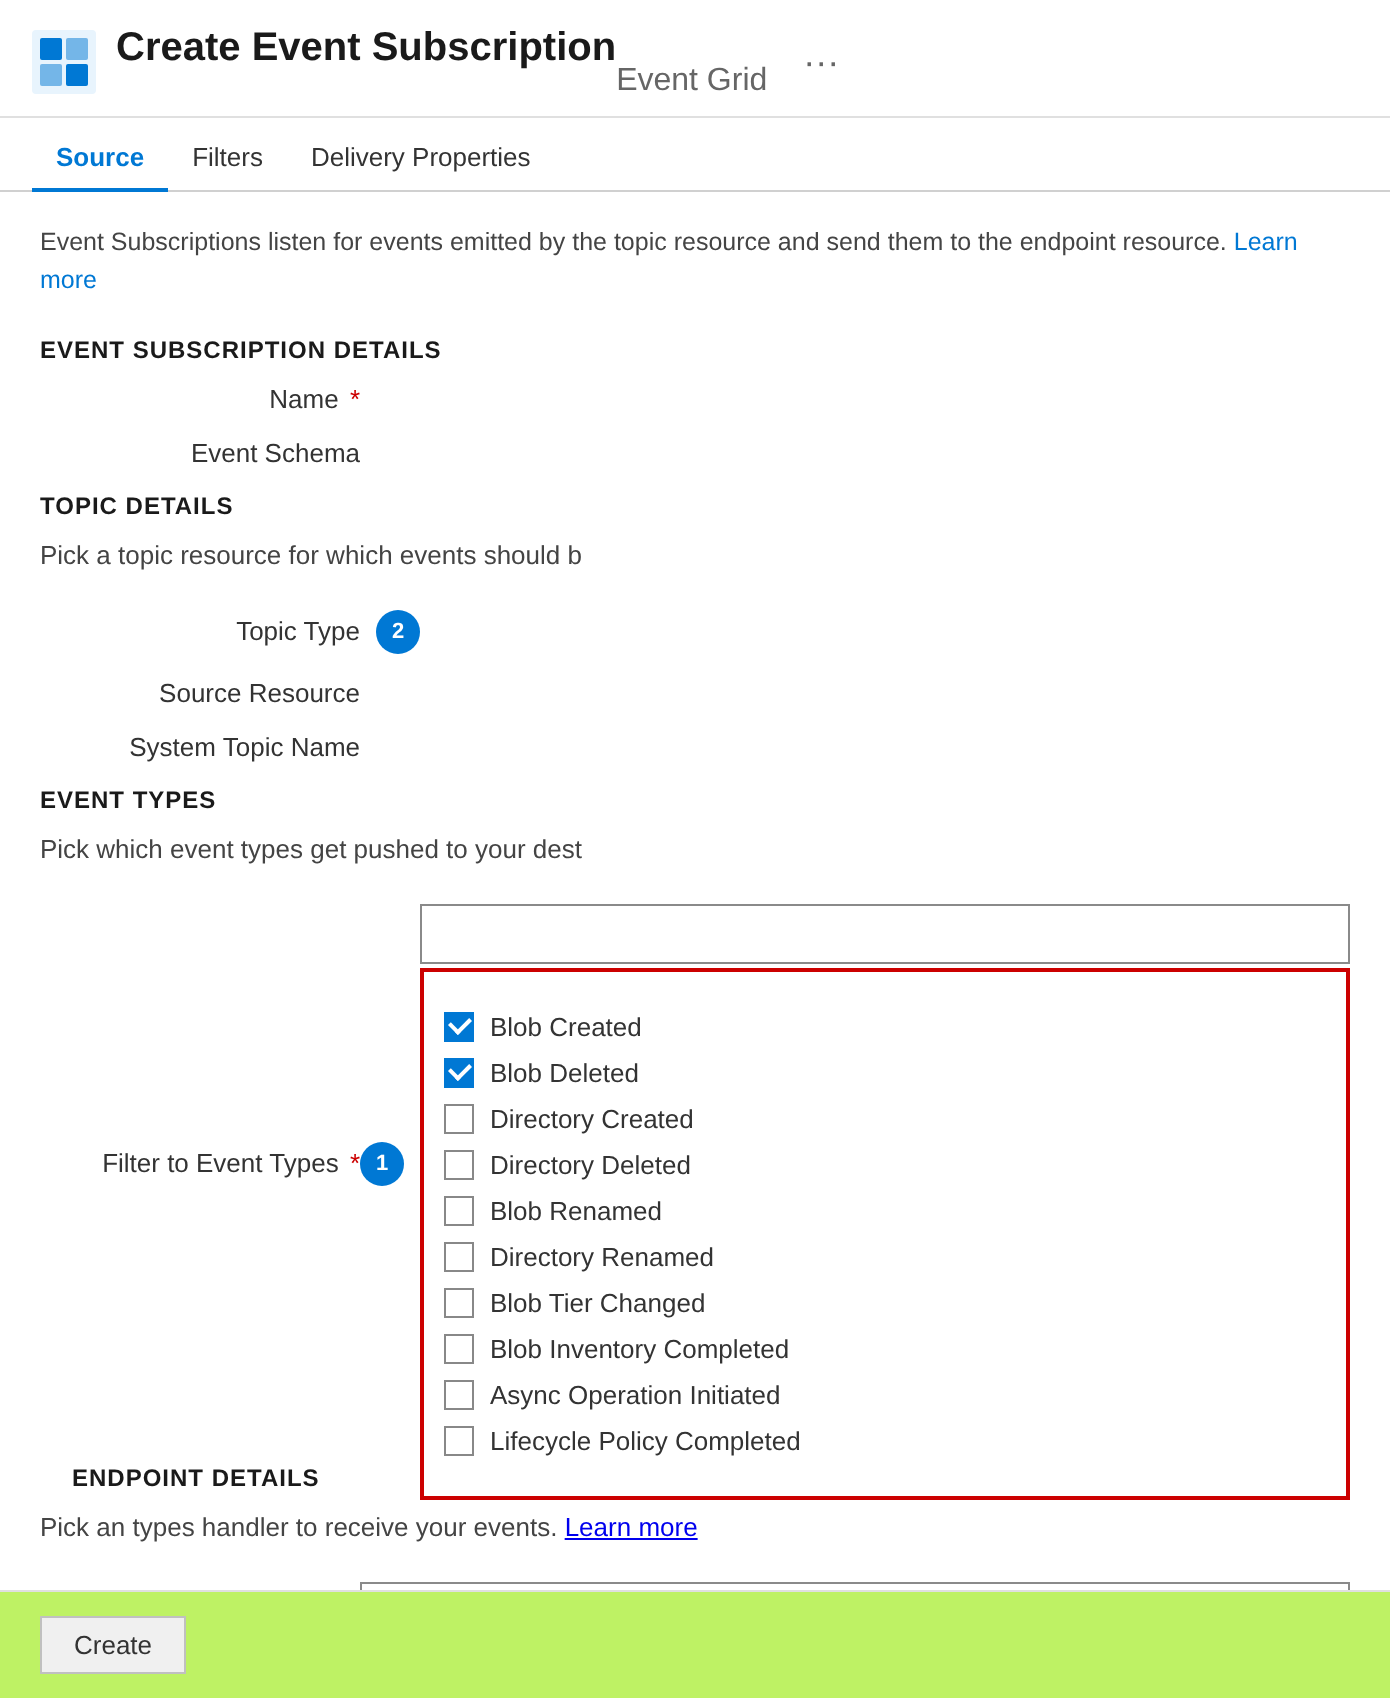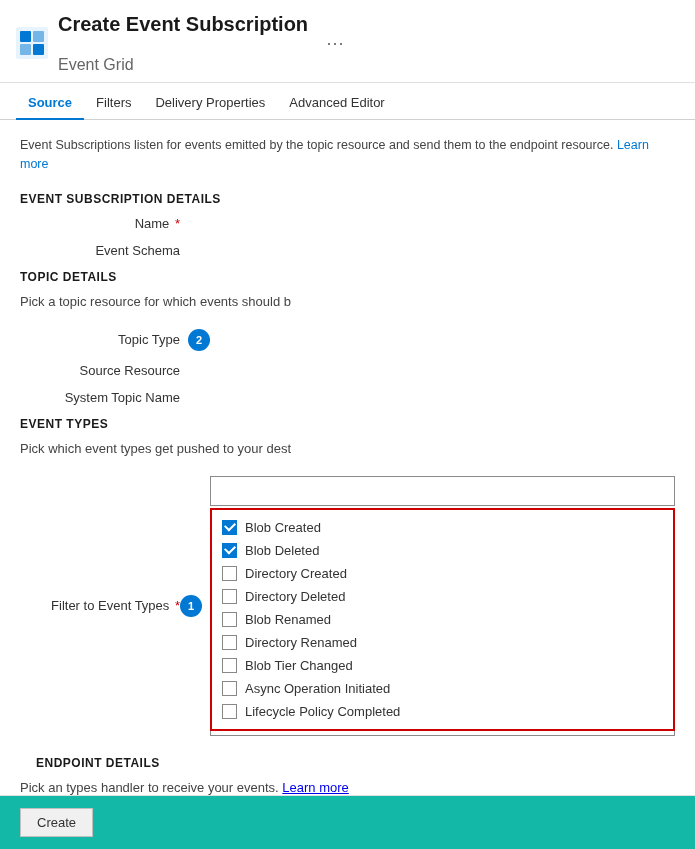--- a/index.html
+++ b/index.html
@@ -20,21 +20,21 @@
       border-bottom: 1px solid #e0e0e0;
     }
     .header-icon {
       width: 32px;
       height: 32px;
       margin-right: 10px;
       flex-shrink: 0;
     }
     .header-text {
       display: flex;
-      flex-direction: column;
+      flex-direction: row;
     }
     .page-title {
       font-size: 20px;
       font-weight: 600;
       color: #1a1a1a;
       line-height: 1.2;
     }
     .page-subtitle {
       font-size: 16px;
       color: #666;
@@ -167,21 +167,21 @@
 
     
     .checkbox-popup {
       position: absolute;
       top: 32px;
       left: 0;
       right: 0;
       background: #fff;
       border: 2px solid #c00;
       z-index: 100;
-      padding: 6px 0;
+      padding: 16px 0;
       max-height: 300px;
       overflow-y: auto;
     }
     .checkbox-item {
       display: flex;
       align-items: center;
       padding: 4px 10px;
       cursor: pointer;
       font-size: 13px;
     }
@@ -224,21 +224,21 @@
       outline: none;
     }
 
     
     .footer-bar {
       position: fixed;
       bottom: 0;
       left: 0;
       width: 695px;
       padding: 12px 20px;
-      background: #14b8a6;
+      background: #bef264;
       border-top: 1px solid #e0e0e0;
     }
     .create-btn {
       padding: 6px 16px;
       background: #f0f0f0;
       border: 1px solid #c0c0c0;
       color: #333;
       font-size: 13px;
       cursor: pointer;
       min-width: 70px;
@@ -268,21 +268,20 @@
     <span class="page-title">Create Event Subscription</span>
     <span class="page-subtitle">Event Grid</span>
   </div>
   <button class="ellipsis-btn">···</button>
 </div>
 
 <div class="tab-bar">
   <div class="tab active">Source</div>
   <div class="tab">Filters</div>
   <div class="tab">Delivery Properties</div>
-  <div class="tab">Advanced Editor</div>
 </div>
 
 <div class="main-content">
 
   <div class="info-bar">
     <span>Event Subscriptions listen for events emitted by the topic resource and send them to the endpoint resource.</span>
     <a href="#">Learn more</a>
   </div>
 
   <div class="section-label">EVENT SUBSCRIPTION DETAILS</div>
@@ -367,20 +366,24 @@
         <label class="checkbox-item">
           <input type="checkbox" class="checkbox-input" style="">
           <span>Directory Renamed</span>
         </label>
 
         <label class="checkbox-item">
           <input type="checkbox" class="checkbox-input" style="">
           <span>Blob Tier Changed</span>
         </label>
 
+        <label class="checkbox-item">
+          <input type="checkbox" class="checkbox-input" style="">
+          <span>Blob Inventory Completed</span>
+        </label>
 
         <label class="checkbox-item">
           <input type="checkbox" class="checkbox-input" style="">
           <span>Async Operation Initiated</span>
         </label>
 
         <label class="checkbox-item">
           <input type="checkbox" class="checkbox-input" style="">
           <span>Lifecycle Policy Completed</span>
         </label>

